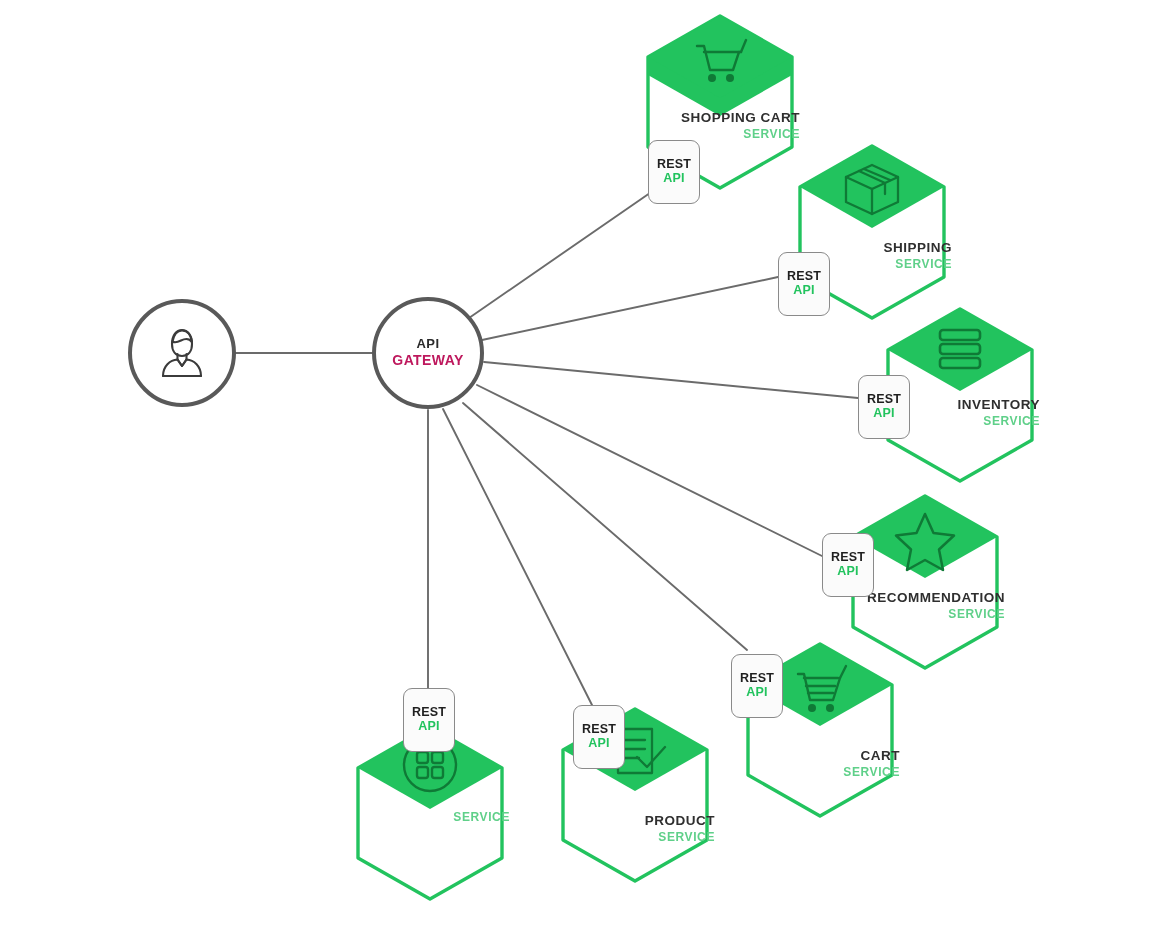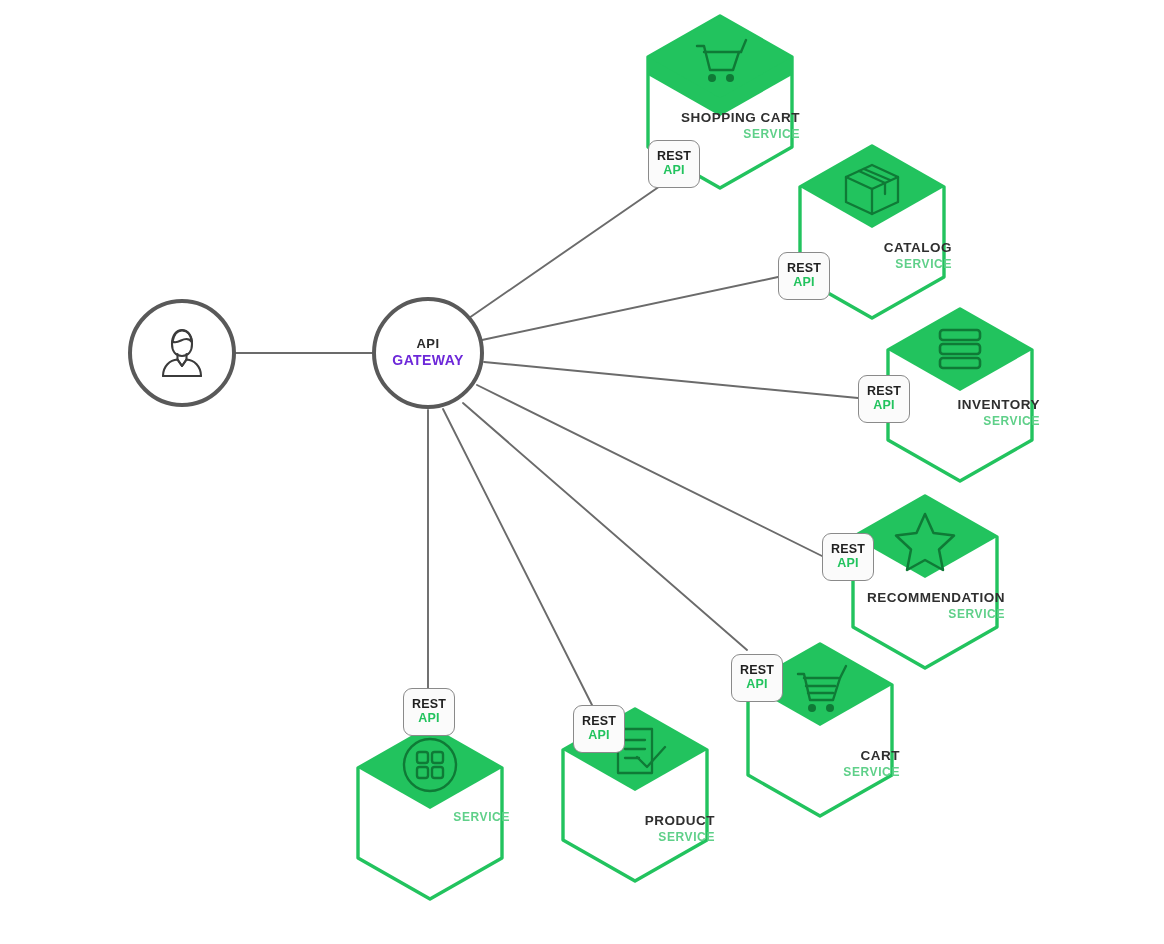--- a/index.html
+++ b/index.html
@@ -44,21 +44,21 @@
   .circle-node .line1 {
     font-size: 13px;
     font-weight: bold;
     color: #2b2b2b;
     letter-spacing: 0.4px;
     line-height: 1.15;
   }
   .circle-node .line2 {
     font-size: 14px;
     font-weight: bold;
-    color: #6d28d9;
+    color: #be185d;
     letter-spacing: 0.4px;
     line-height: 1.15;
   }
   .avatar-svg { display: block; }
 
   
   .hex-node {
     position: absolute;
     z-index: 3;
   }
@@ -84,21 +84,21 @@
     color: #5fd089;
     letter-spacing: 0.6px;
     line-height: 1.2;
     margin-top: 1px;
   }
 
   
   .rest-badge {
     position: absolute;
     width: 52px;
-    height: 48px;
+    height: 64px;
     background: #fbfbfb;
     border: 1.6px solid #8a8a8a;
     border-radius: 9px;
     box-sizing: border-box;
     display: flex;
     flex-direction: column;
     align-items: center;
     justify-content: center;
     z-index: 6;
   }
@@ -196,21 +196,21 @@
       <path d="M8 45 L80 4 L152 45 L80 86 Z" fill="#22c35e"></path>
       <g fill="none" stroke="#0f7a36" stroke-width="2.3" stroke-linecap="round" stroke-linejoin="round">
         <path d="M80 23 L106 35 L106 60 L80 72 L54 60 L54 35 Z"></path>
         <path d="M54 35 L80 47 L106 35"></path>
         <path d="M80 47 L80 72"></path>
         <path d="M67 29 L93 41 L93 52"></path>
         <path d="M72 27 L98 38"></path>
       </g>
     </svg>
     <div class="hex-label" style="top:98px;">
-      <div class="hex-title">CATALOG</div>
+      <div class="hex-title">SHIPPING</div>
       <div class="hex-sub">SERVICE</div>
     </div>
   </div>
   <div class="rest-badge" style="left:778px; top:252px;">
     <span class="rest">REST</span>
     <span class="api">API</span>
   </div>
 
   <div class="hex-node" style="left:880px; top:305px; width:160px; height:180px;">
     <svg width="160" height="180" viewBox="0 0 160 180" xmlns="http://www.w3.org/2000/svg">

